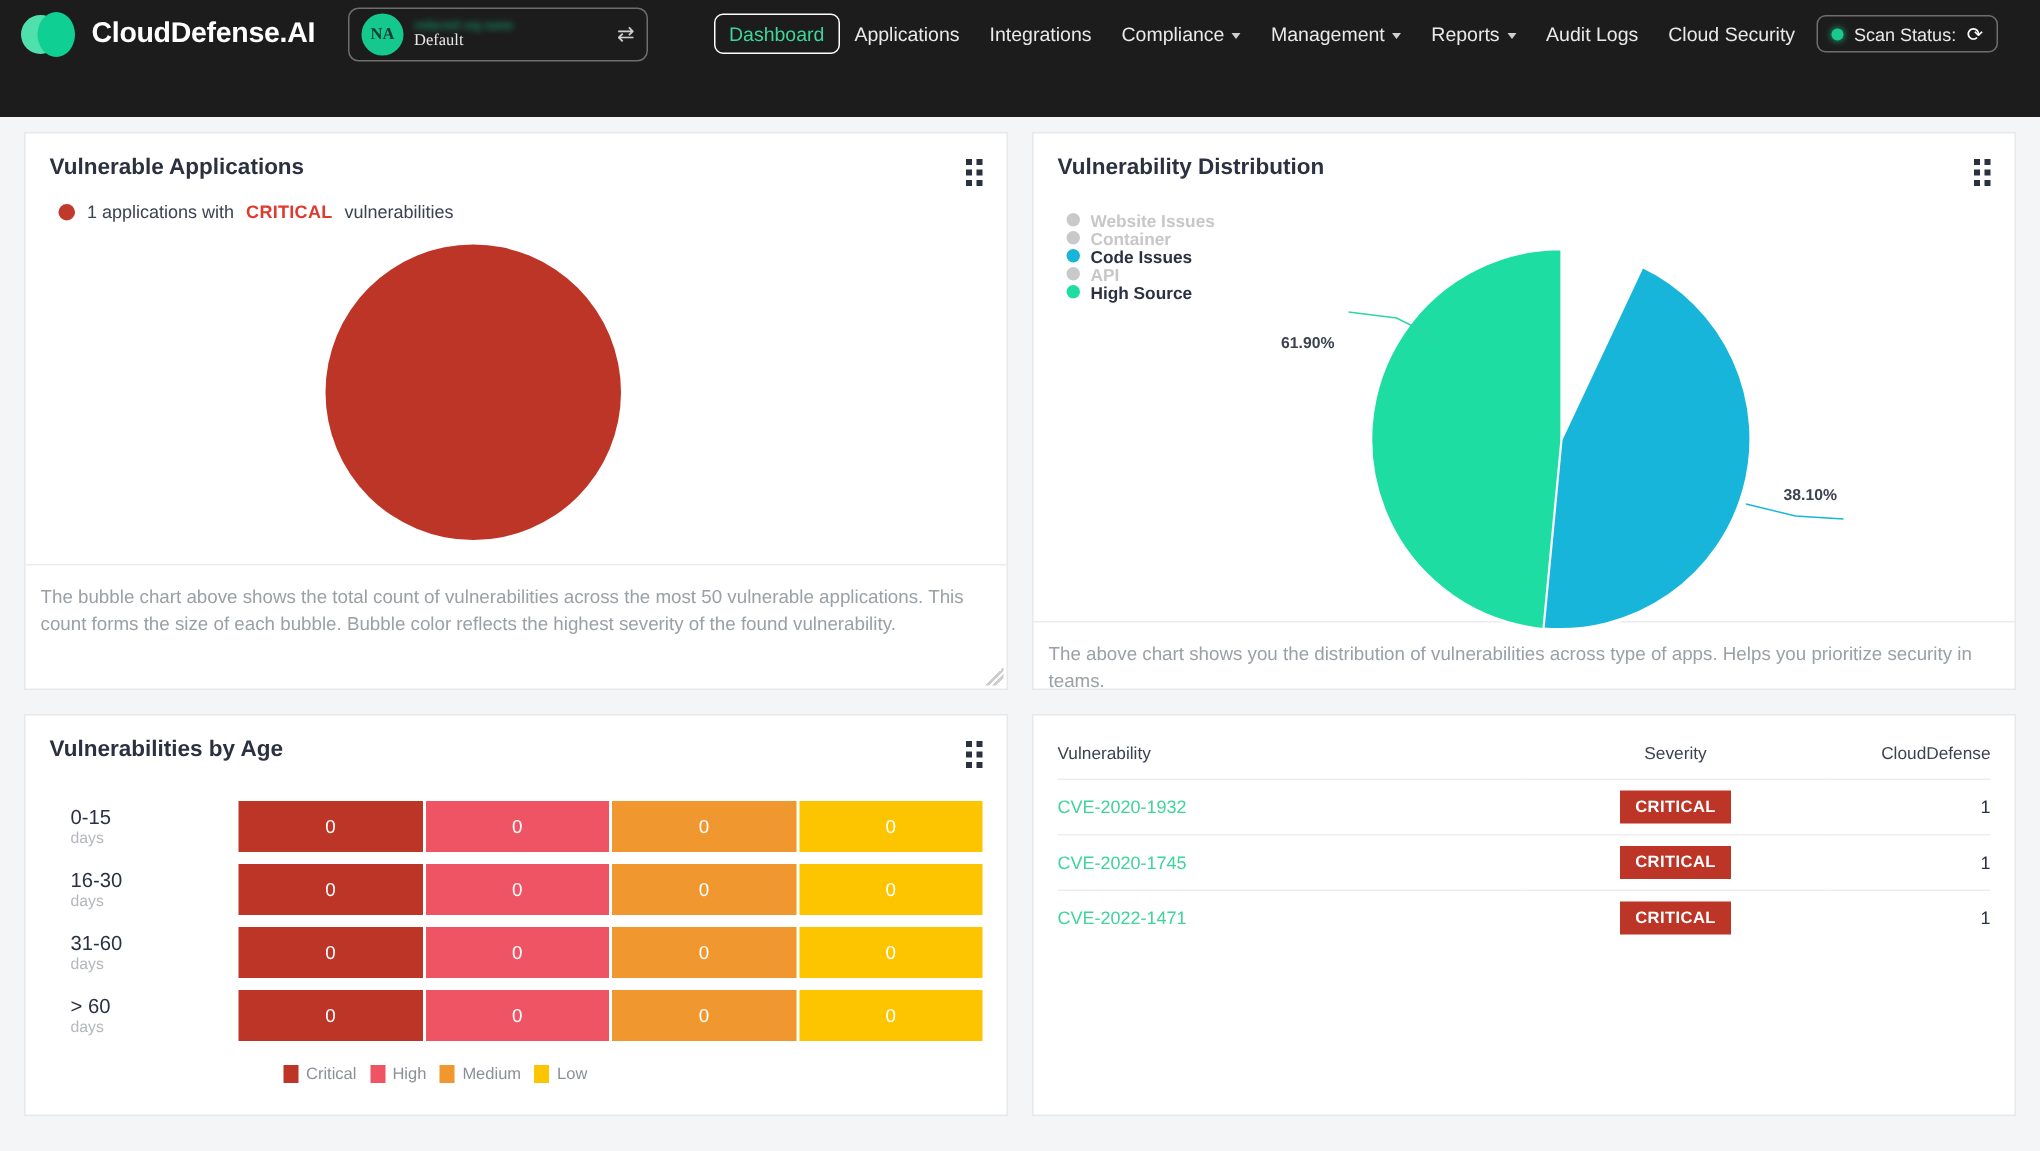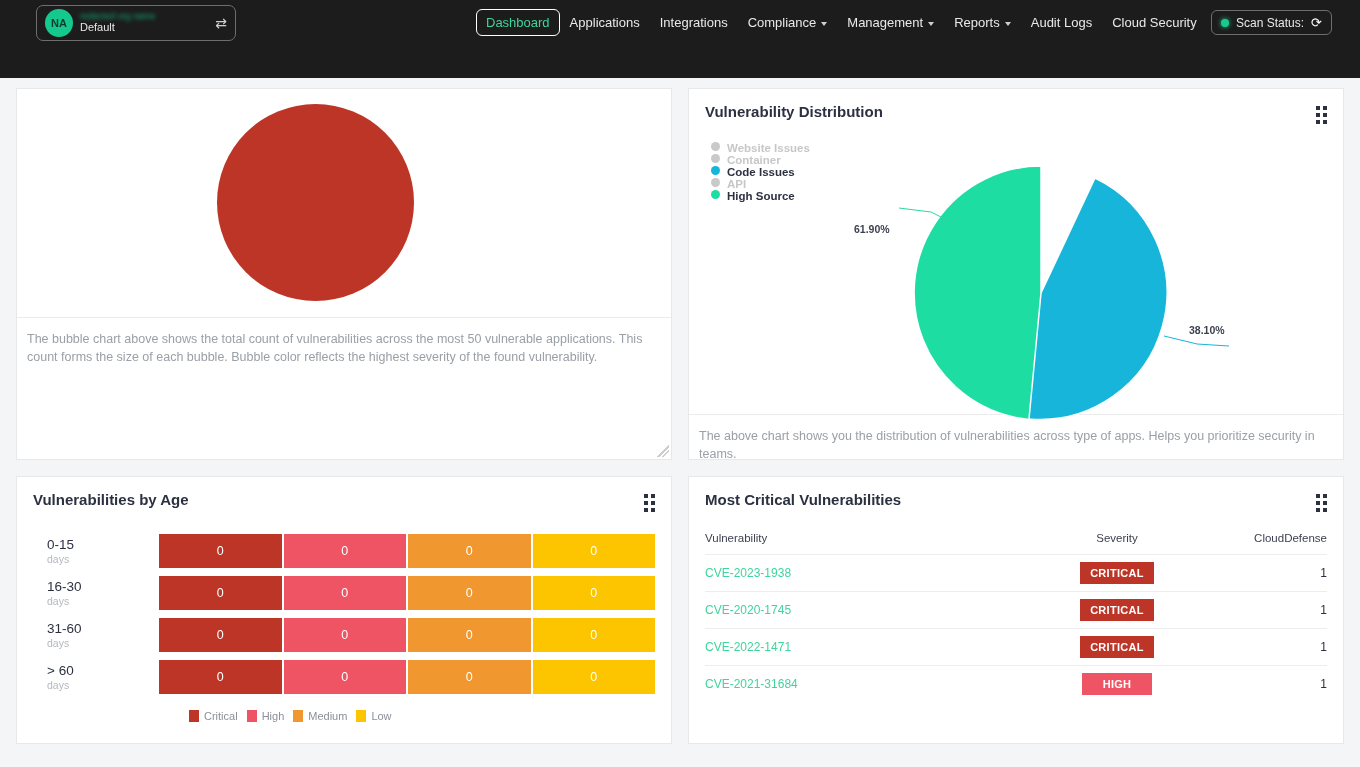--- a/index.html
+++ b/index.html
@@ -41,20 +41,21 @@
   }
 
   .acct-box {
     margin-left: 22px;
     width: 200px; height: 36px;
     border: 1px solid #6e6e6e;
     border-radius: 7px;
     display: flex; align-items: center;
     padding: 0 8px;
     gap: 7px;
+    font-family: Liberation Serif, serif;
   }
   .acct-avatar {
     width: 28px; height: 28px; border-radius: 50%;
     background: #15c98e;
     color: #0d3b2c; font-size: 11px; font-weight: bold;
     display: flex; align-items: center; justify-content: center;
     flex: 0 0 auto;
   }
   .acct-texts { flex: 1 1 auto; min-width: 0; line-height: 1.15; }
   .acct-blur {
@@ -270,20 +271,27 @@
     text-align: center;
     letter-spacing: .3px;
   }
 </style>
 </head>
 <body>
 
 <div class="topbar">
 
   <div class="nav-row1">
+    <div class="logo-wrap">
+      <div class="logo-mark">
+        <span class="c1"></span>
+          <span class="c2"></span>
+      </div>
+      <div class="logo-text">CloudDefense.AI</div>
+    </div>
 
     <div class="acct-box">
       <div class="acct-avatar">NA</div>
       <div class="acct-texts">
         <div class="acct-blur">redacted org name</div>
         <div class="acct-default">Default</div>
       </div>
       <div class="swap-icon">⇄</div>
     </div>
   </div>
@@ -322,21 +330,38 @@
     <span class="scan-dot"></span>
     <span class="scan-label">Scan Status:</span>
     <span class="refresh-ic">⟳</span>
   </div>
 
 </div>
 
 <div class="board">
 
   <div class="card" id="card-vuln-apps">
-
+    <div class="card-head">
+      <div class="card-title">Vulnerable Applications</div>
+      <div class="dots-grid">
+        <i></i>
+          <i></i>
+          <i></i>
+          <i></i>
+          <i></i>
+          <i></i>
+      </div>
+    </div>
+
+    <div class="bubble-legend">
+      <span class="dot"></span>
+      <span>1 applications with </span>
+      <span class="crit-word">CRITICAL</span>
+      <span> vulnerabilities</span>
+    </div>
 
     <div class="bubble-plot">
       <div class="bubble"></div>
     </div>
 
     <div class="card-foot">The bubble chart above shows the total count of vulnerabilities across the most 50 vulnerable applications. This count forms the size of each bubble. Bubble color reflects the highest severity of the found vulnerability.</div>
     <div class="resize-grip"></div>
   </div>
 
   <div class="card" id="card-vuln-dist">
@@ -474,60 +499,44 @@
         </div>
         <div class="li">
           <span class="sw" style="background:#fcc500"></span>
           <span>Low</span>
         </div>
       </div>
     </div>
   </div>
 
   <div class="card" id="card-crit-vulns">
-    <div class="card-head">
-      <div class="card-title">Most Critical Vulnerabilities</div>
-      <div class="dots-grid">
-        <i></i>
-          <i></i>
-          <i></i>
-          <i></i>
-          <i></i>
-          <i></i>
-      </div>
-    </div>
 
     <div class="vtable">
       <table>
         <thead>
           <tr>
             <th>Vulnerability</th>
             <th class="c-sev">Severity</th>
             <th class="c-occ">CloudDefense</th>
           </tr>
         </thead>
         <tbody>
           <tr>
-            <td class="c-cve"><span>CVE-2023-1938</span></td>
+            <td class="c-cve"><span>CVE-2020-1932</span></td>
             <td class="c-sev"><span class="pill" style="background:#bd3527">CRITICAL</span></td>
             <td class="c-occ">1</td>
           </tr>
           <tr>
             <td class="c-cve"><span>CVE-2020-1745</span></td>
             <td class="c-sev"><span class="pill" style="background:#bd3527">CRITICAL</span></td>
             <td class="c-occ">1</td>
           </tr>
           <tr>
             <td class="c-cve"><span>CVE-2022-1471</span></td>
             <td class="c-sev"><span class="pill" style="background:#bd3527">CRITICAL</span></td>
             <td class="c-occ">1</td>
           </tr>
-          <tr>
-            <td class="c-cve"><span>CVE-2021-31684</span></td>
-            <td class="c-sev"><span class="pill" style="background:#ee5463">HIGH</span></td>
-            <td class="c-occ">1</td>
-          </tr>
         </tbody>
       </table>
     </div>
   </div>
 
 </div>
 
 </body></html>

